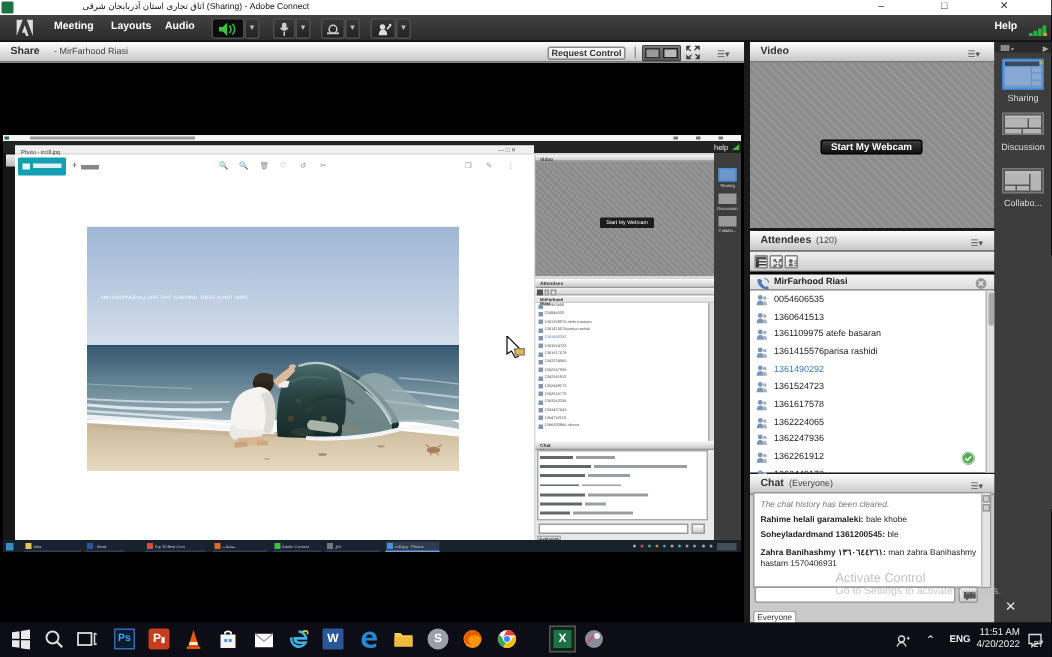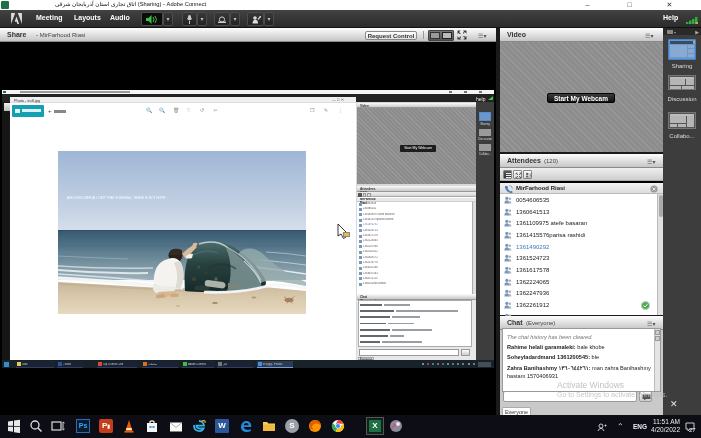--- a/index.html
+++ b/index.html
@@ -650,21 +650,21 @@
       </svg>
     <div class="abs" style="left:617px;top:7px;color:#ddd;font-size:8px;">⌃</div>
     <div class="abs" style="left:633px;top:8px;color:#eee;font-size:6.5px;font-weight:bold;">ENG</div>
     <div class="abs" style="left:647px;top:3px;color:#eee;font-size:6.5px;text-align:right;width:33px;line-height:8px;">11:51 AM<br>4/20/2022</div>
     <svg class="abs" style="left:685px;top:6px;" width="11" height="11" viewBox="0 0 11 11">
         <path d="M1 2h8v6H5L3 10V8H1z" fill="none" stroke="#ddd" stroke-width="0.9"></path>
       </svg>
     <div class="abs" style="left:689px;top:12px;color:#eee;font-size:6px;">27</div>
   </div>
 
-  <div class="abs" style="left:557px;top:380px;font-size:8.5px;color:rgba(190,190,190,0.95);">Activate Windows</div>
+  <div class="abs" style="left:557px;top:380px;font-size:8.5px;color:rgba(190,190,190,0.95);">Activate Control</div>
   <div class="abs" style="left:557px;top:391px;font-size:7px;color:rgba(190,190,190,0.85);white-space:nowrap;">Go to Settings to activate Windows.</div>
   <div class="abs" style="left:670px;top:399px;color:#e8e8e8;font-size:9px;">✕</div>
 
   <svg class="abs" style="left:337px;top:224px;" width="14" height="15" viewBox="0 0 14 15">
       <path d="M1 0l9 9-4 0 2.5 4.5-2 1L4 10 1 12z" fill="#fff" stroke="#000" stroke-width="0.8"></path>
     </svg>
   <div class="abs" style="left:343px;top:232px;width:7px;height:5px;background:#e8b84a;border:0.5px solid #888;"></div>
 </div>
 
 </body></html>

